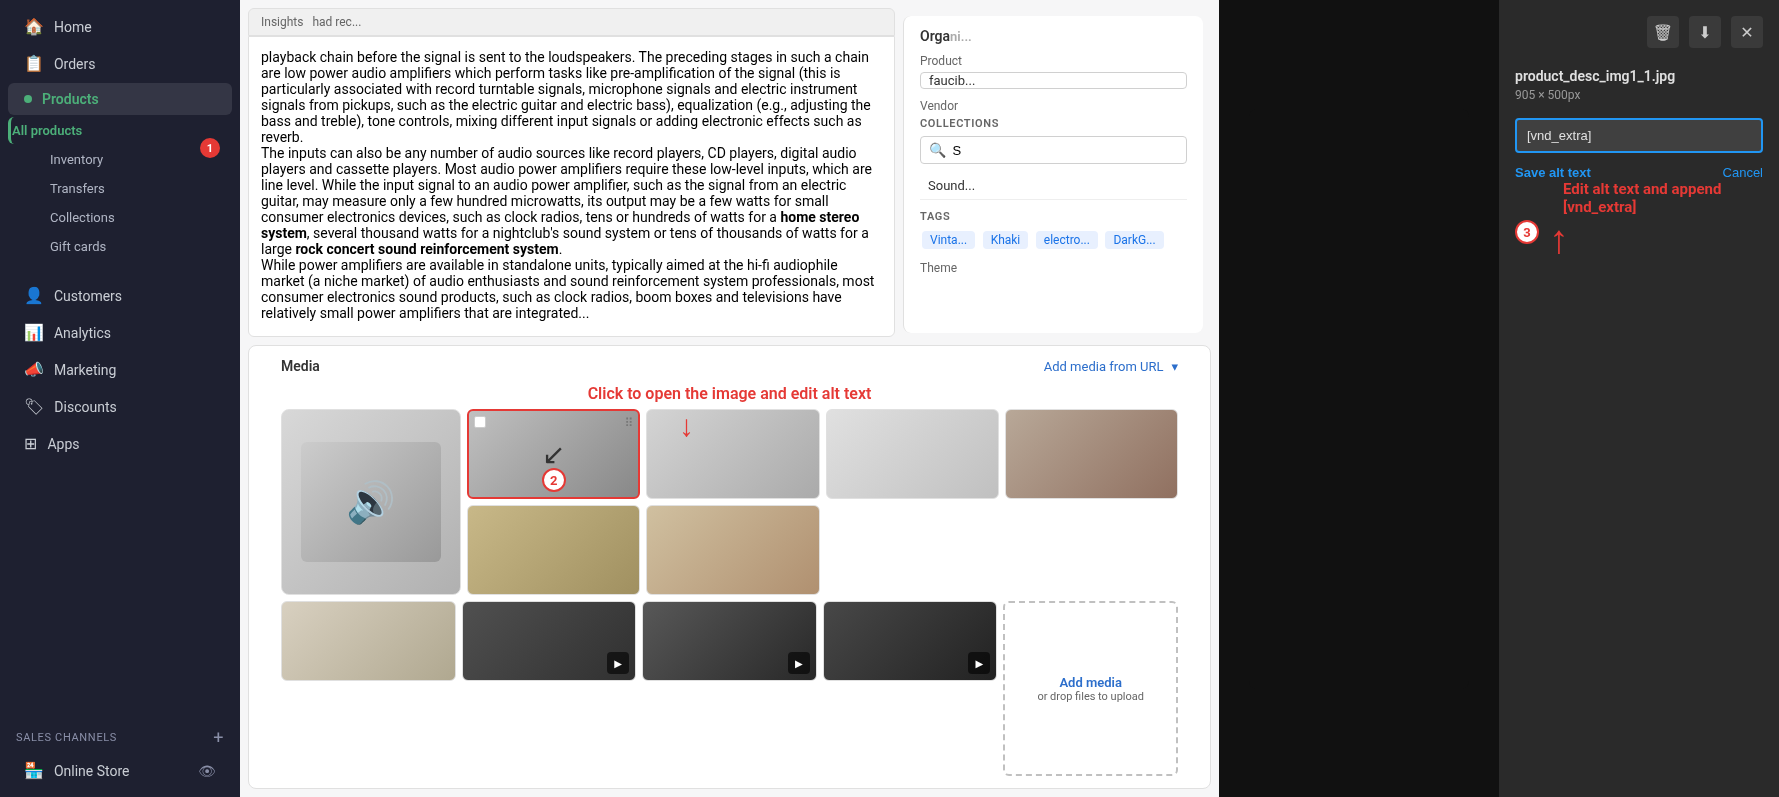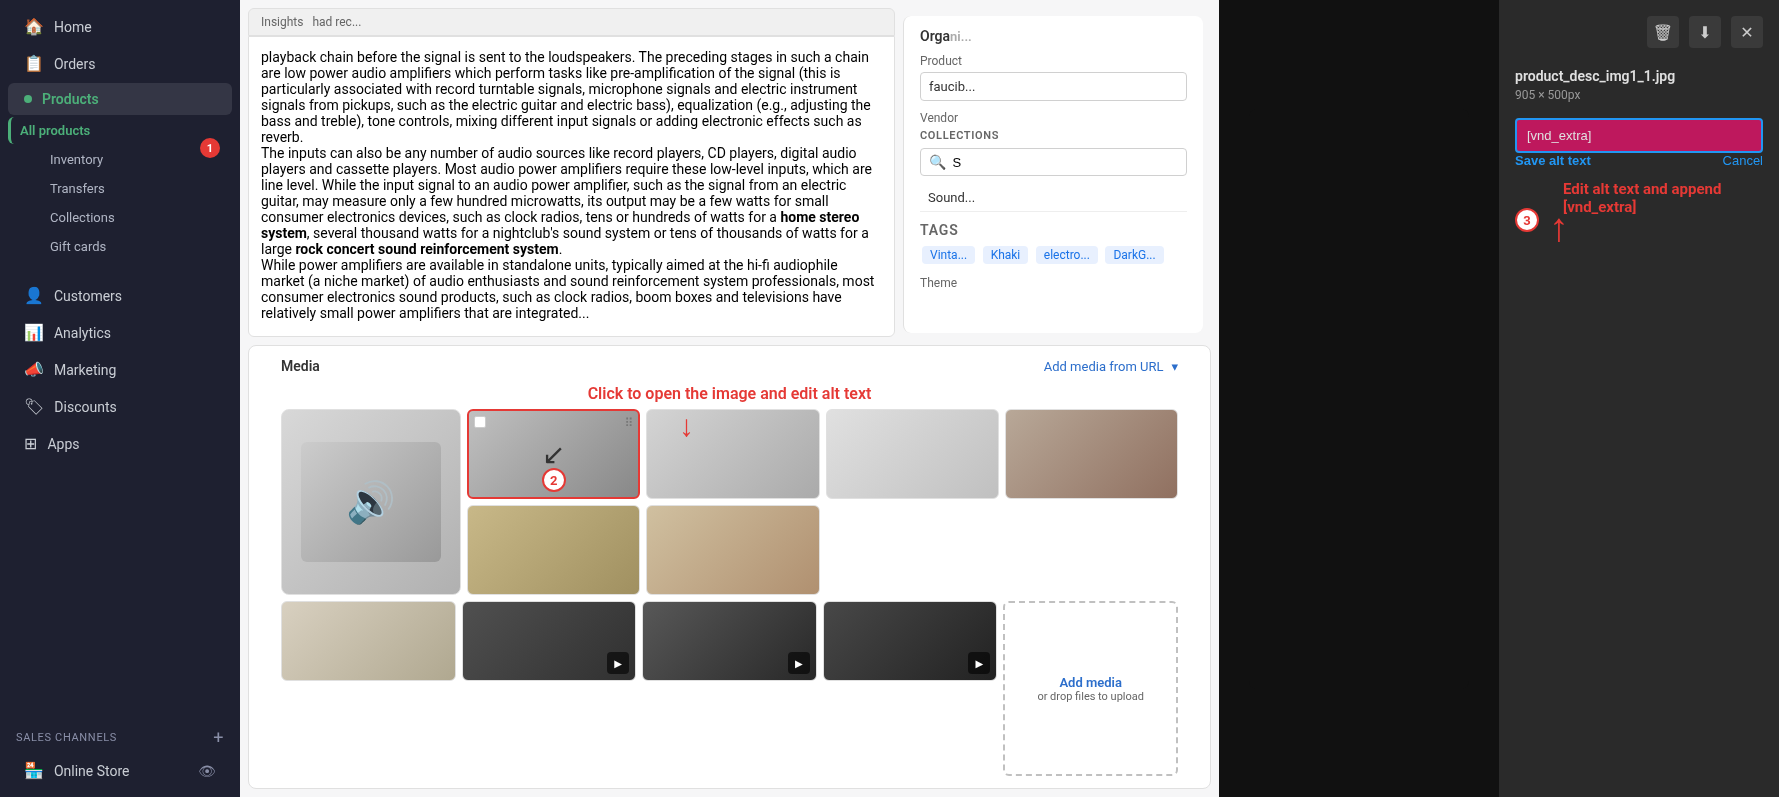--- a/index.html
+++ b/index.html
@@ -30,21 +30,21 @@
       color: #c9cdd4;
       border-radius: 6px;
       margin: 1px 8px;
       position: relative;
     }
     .sidebar-item.active { color: #fff; background: rgba(255,255,255,0.1); }
     .sidebar-item .icon { margin-right: 10px; display: flex; align-items: center; font-size: 16px; }
     .sidebar-section { padding: 16px 16px 4px; font-size: 11px; color: #8a8fa8; text-transform: uppercase; letter-spacing: 0.06em; display: flex; justify-content: space-between; align-items: center; }
     .sidebar-sub { padding: 6px 16px 6px 42px; font-size: 13px; color: #b0b5c4; cursor: pointer; border-radius: 6px; margin: 1px 8px; }
     .sidebar-sub.active-green { color: #4caf79; font-weight: 600; }
-    .sidebar-sub.active-bar { border-left: 3px solid #4caf79; padding-left: 9px; }
+    .sidebar-sub.active-bar { border-left: 3px solid #4caf79; padding-left: 1px; }
     .green-dot { width: 8px; height: 8px; background: #4caf79; border-radius: 50%; margin-right: 10px; }
     .badge-circle {
       width: 20px; height: 20px; background: #e53935; border-radius: 50%; color: white; font-size: 11px;
       display: flex; align-items: center; justify-content: center; font-weight: 700; position: absolute; right: 12px;
     }
     .media-header {
       display: flex;
       justify-content: space-between;
       align-items: center;
       margin-bottom: 10px;
@@ -68,21 +68,21 @@
       min-width: 260px;
       background: white;
       border-left: 1px solid #e0e0e0;
       overflow-y: auto;
       padding: 12px 16px;
       margin: 8px 8px 8px 0;
       border-radius: 8px;
     }
     .right-panel h3 { font-size: 14px; font-weight: 600; margin-bottom: 10px; color: #333; }
     .field-label { font-size: 12px; color: #666; margin-bottom: 4px; }
-    .field-value { font-size: 13px; color: #333; border: 1px solid #d0d0d0; border-radius: 4px; padding: 6px 8px; margin-bottom: 10px; background: white; }
+    .field-value { font-size: 13px; color: #333; border: 1px solid #d0d0d0; border-radius: 4px; padding: 0 8px; margin-bottom: 10px; background: white; }
     .tag-item { display: inline-flex; align-items: center; background: #e8f0fe; color: #1a73e8; border-radius: 4px; padding: 2px 8px; font-size: 12px; margin: 2px; }
     .search-box { display: flex; align-items: center; border: 1px solid #d0d0d0; border-radius: 4px; padding: 5px 8px; gap: 6px; margin-bottom: 8px; }
     .search-box input { border: none; outline: none; font-size: 13px; flex: 1; }
 
     
     .image-editor-overlay {
       position: fixed;
       top: 0; right: 0;
       width: 560px;
       height: 100%;
@@ -120,22 +120,22 @@
       margin-bottom: 20px;
     }
     .ctrl-btn {
       width: 32px; height: 32px; background: #3a3a3a; border-radius: 4px;
       display: flex; align-items: center; justify-content: center;
       cursor: pointer; color: #ccc; border: none; font-size: 16px;
     }
     .image-filename { font-size: 14px; font-weight: 600; color: #e0e0e0; margin-bottom: 4px; }
     .image-dimensions { font-size: 12px; color: #999; margin-bottom: 16px; }
     .alt-text-input {
-      width: 100%; padding: 8px 10px; background: #be185d; border: 2px solid #2196f3;
-      border-radius: 4px; color: #e0e0e0; font-size: 13px; outline: none; 
+      width: 100%; padding: 8px 10px; background: #404040; border: 2px solid #2196f3;
+      border-radius: 4px; color: #e0e0e0; font-size: 13px; outline: none; margin-bottom: 12px;
     }
     .alt-text-actions { display: flex; justify-content: space-between; }
     .save-alt-btn { color: #2196f3; background: none; border: none; cursor: pointer; font-size: 13px; font-weight: 600; }
     .cancel-alt-btn { color: #2196f3; background: none; border: none; cursor: pointer; font-size: 13px; }
     .circle-number {
       width: 24px; height: 24px; border: 2px solid #e53935; border-radius: 50%;
       color: #e53935; font-weight: 700; font-size: 13px;
       display: flex; align-items: center; justify-content: center;
       background: white;
     }
@@ -254,21 +254,21 @@
       <div class="field-label">Vendor</div>
       <div style="font-size:11px; color:#666; font-weight:600; margin-bottom:6px; letter-spacing:0.06em;">COLLECTIONS</div>
       <div class="search-box">
         <span>🔍</span>
         <input type="text" value="S" style="width: 100%; border: none; outline: none; font-size: 13px;">
       </div>
       <div style="padding:6px 8px; font-size:13px; color:#333; border-bottom:1px solid #eee;">
         <span>Sound...</span>
       </div>
       <div style="height:10px;"></div>
-      <div style="font-size:14px; color:#666; font-weight:600; margin-bottom:6px; letter-spacing:0.06em;">TAGS</div>
+      <div style="font-size:11px; color:#666; font-weight:600; margin-bottom:6px; letter-spacing:0.06em;">TAGS</div>
       <div>
         <span class="tag-item">Vinta...</span>
         <span class="tag-item">Khaki</span>
         <span class="tag-item">electro...</span>
         <span class="tag-item">DarkG...</span>
       </div>
       <div style="height:10px;"></div>
       <div style="font-size:12px; color:#666; margin-bottom:4px;">Theme</div>
 
     </div>

